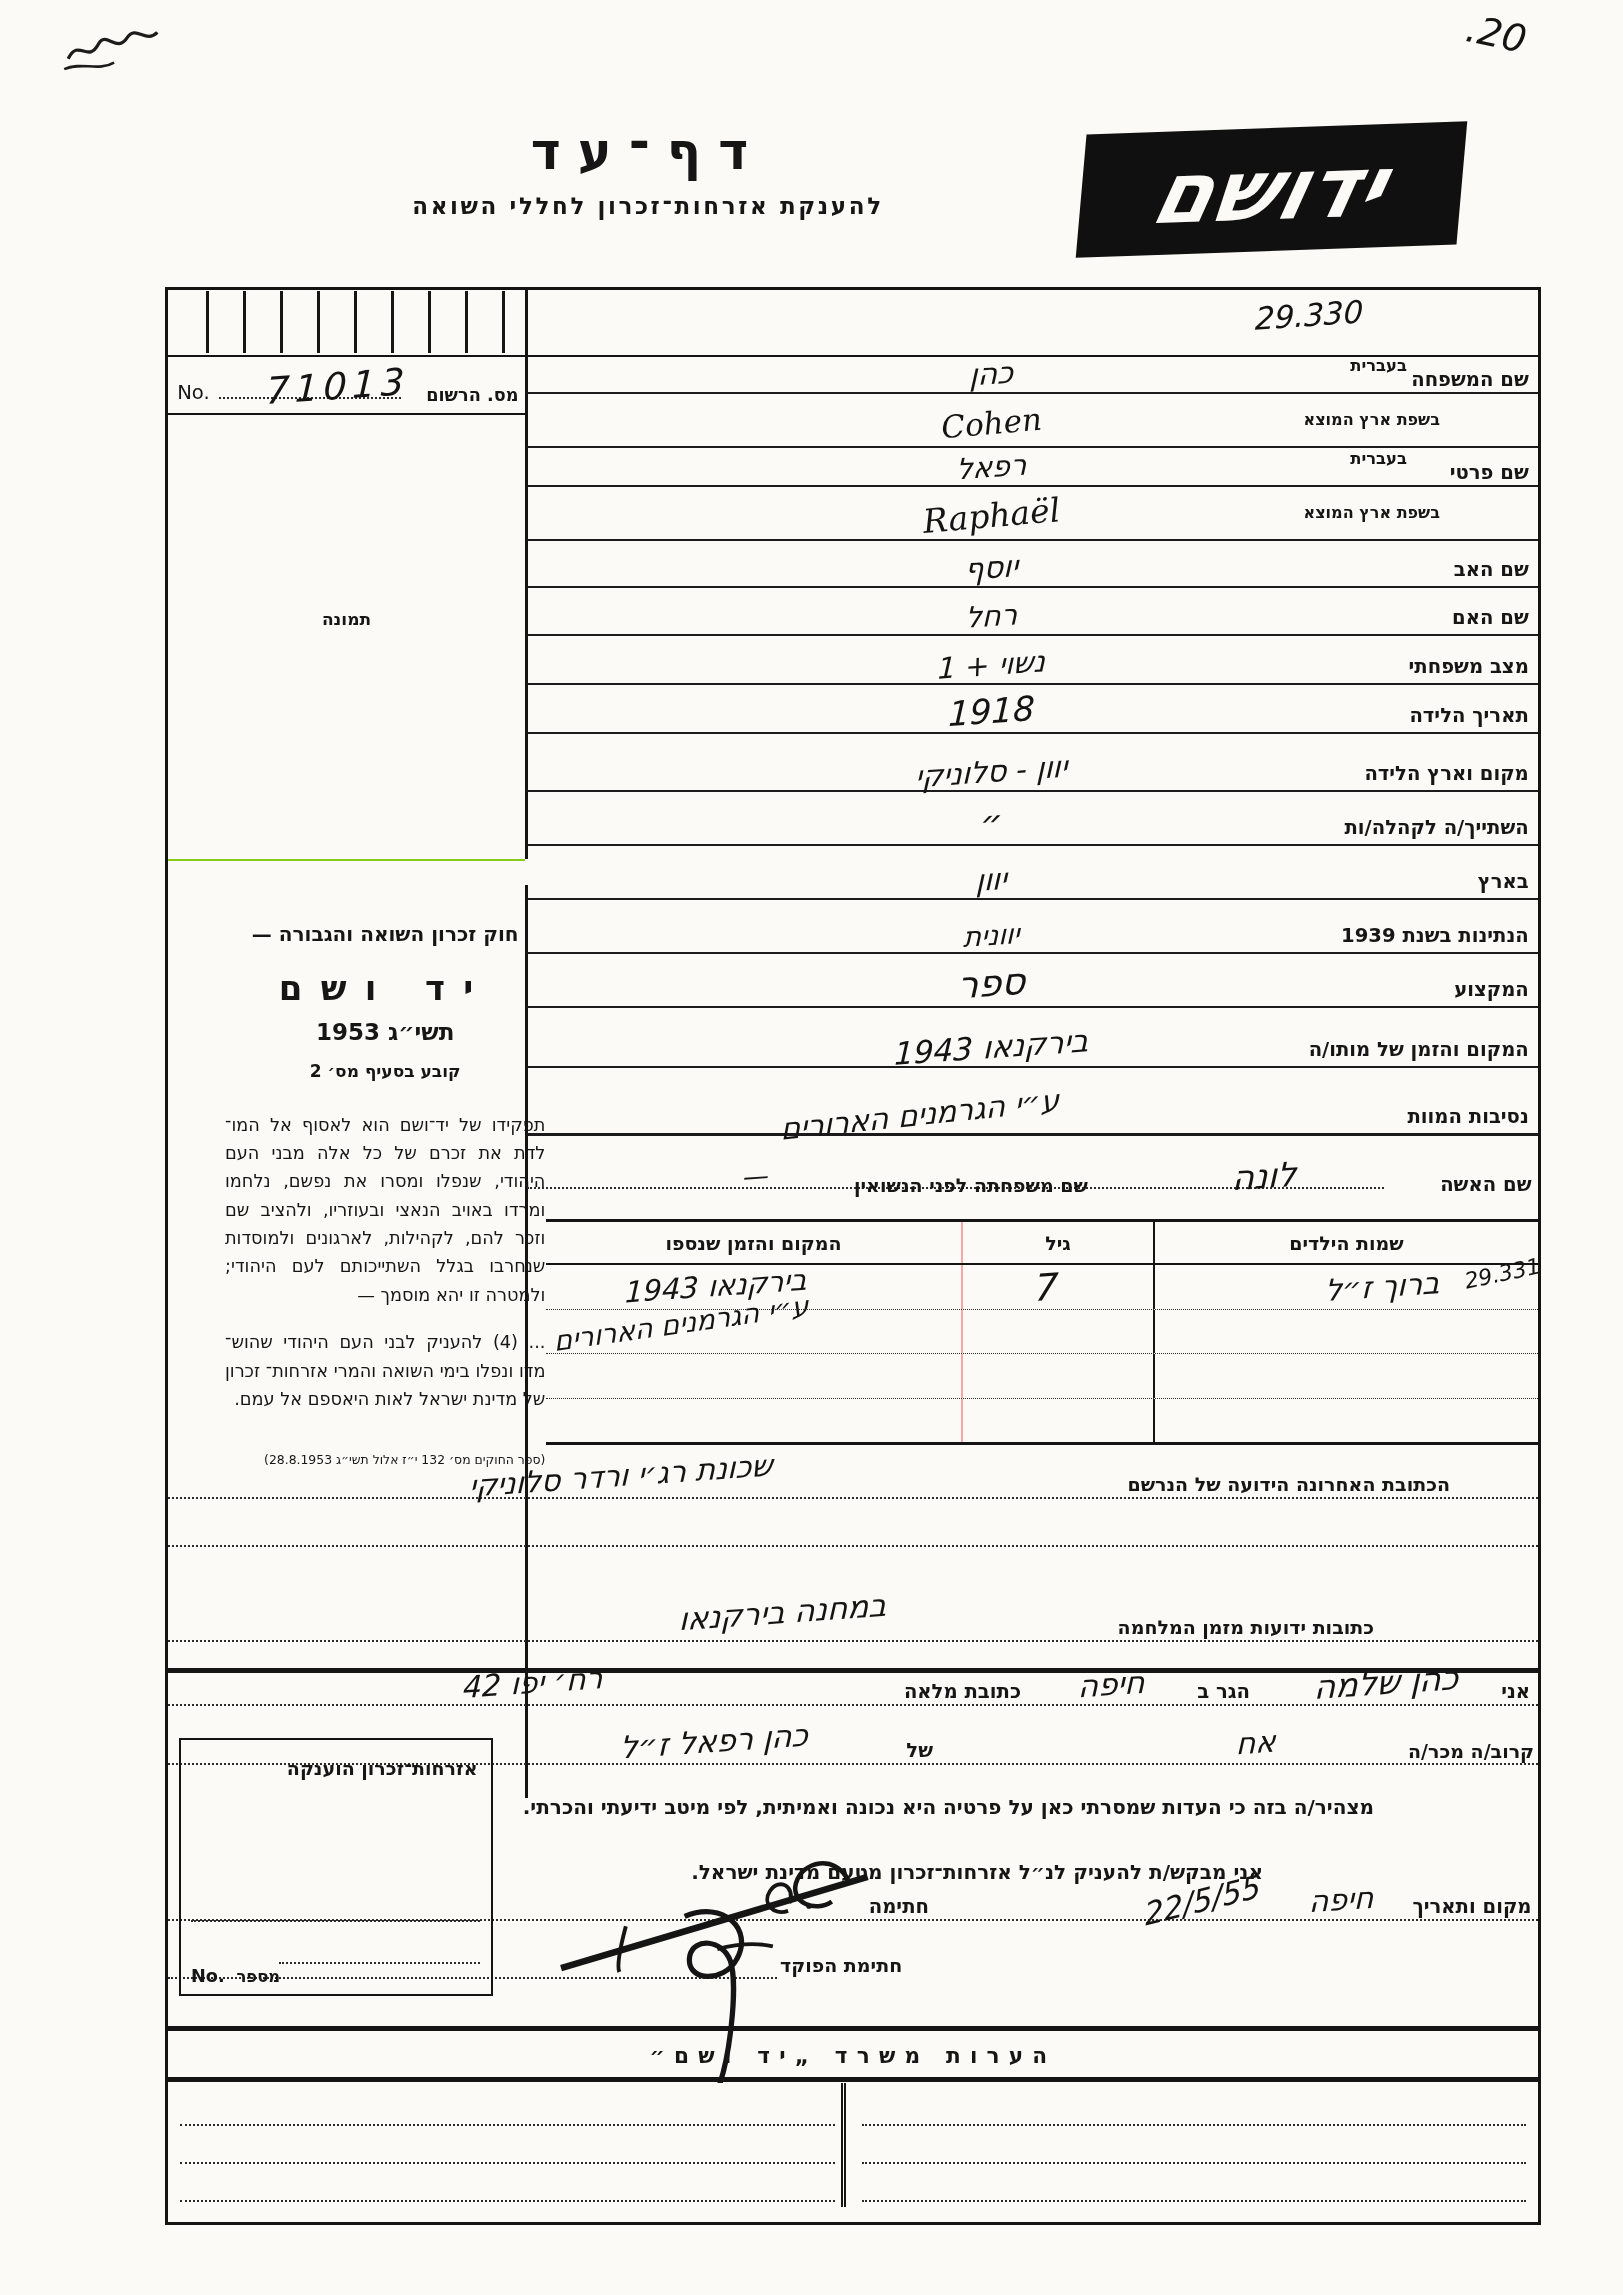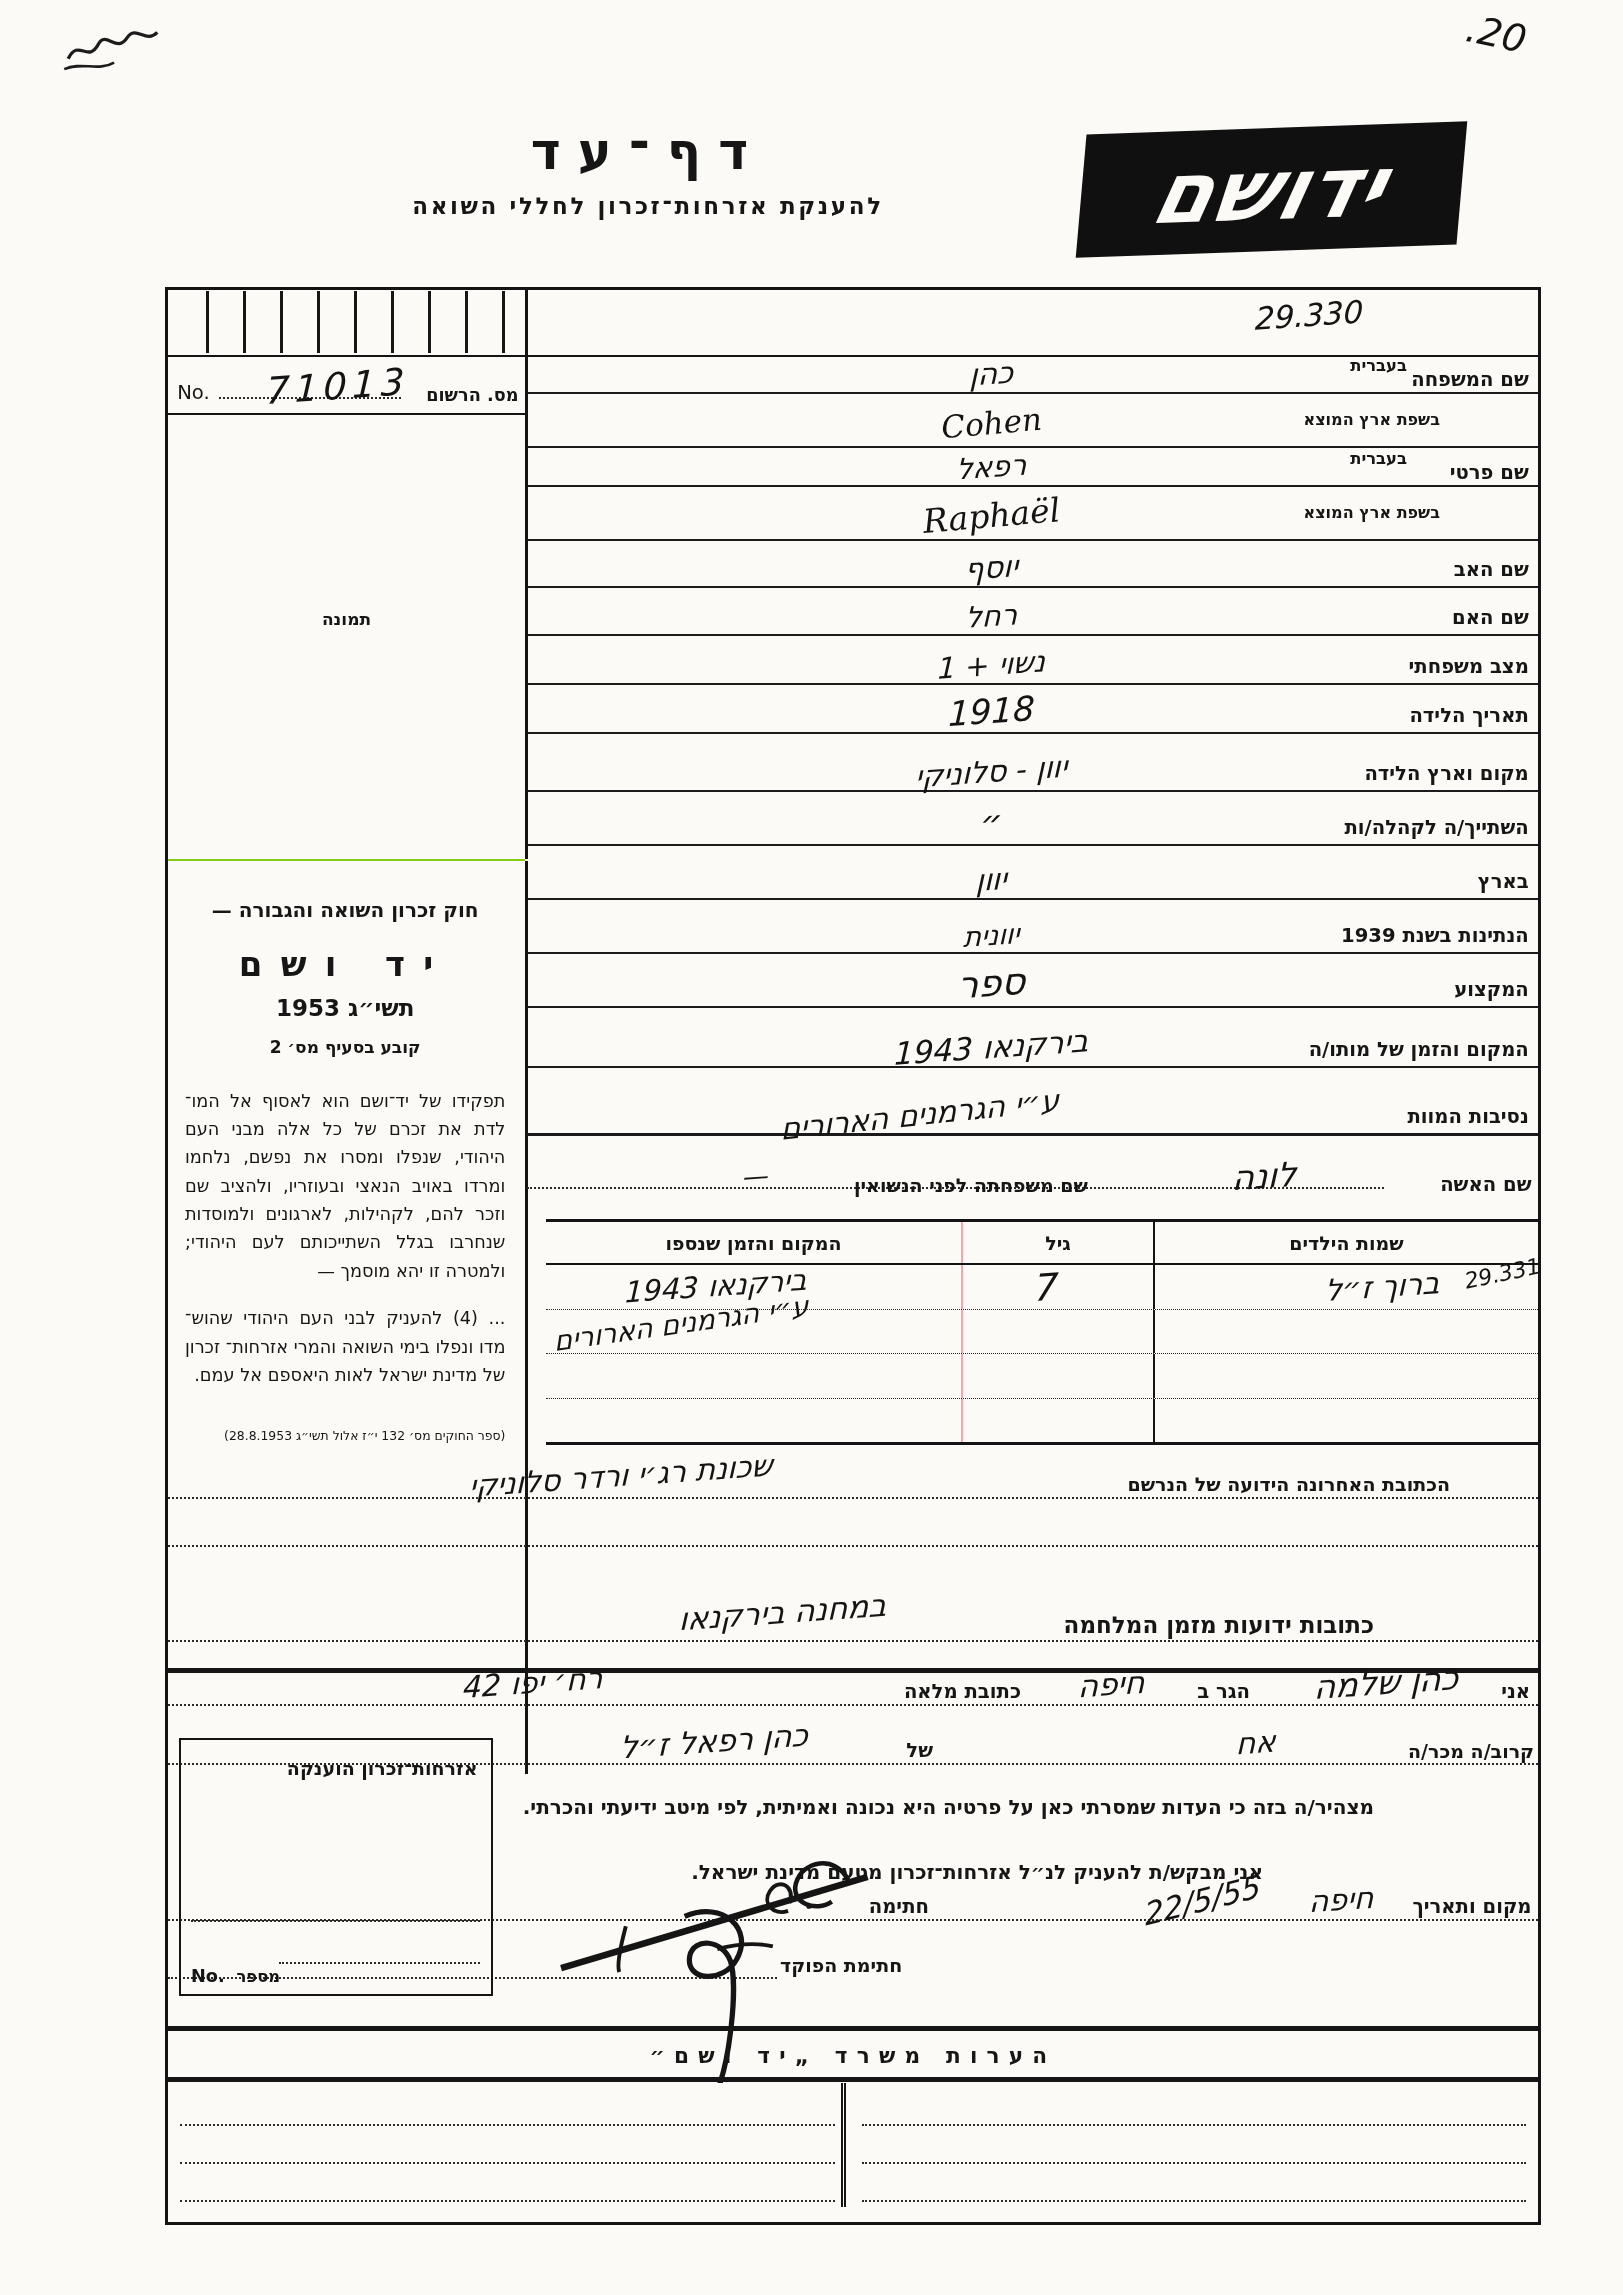--- a/index.html
+++ b/index.html
@@ -87,21 +87,21 @@
       <span class="abs lbl" style="right:6.5px;bottom:7.9px;font-size:17.7px;">מס. הרשום</span>
       <span class="abs dotline" style="left:51px;right:124px;bottom:14.4px;height:1.3px;"></span>
       <span class="abs hand" style="left:98px;bottom:5.2px;font-size:37px;letter-spacing:5.2px;">71013</span>
     </div>
 
     <div class="abs" style="left:0;top:123px;width:357px;height:446px;border-bottom:2px solid #84cc16;">
       <div class="vline" style="left:357px;top:0;width:2.6px;height:446px;"></div>
       <span class="abs" style="left:0;right:0;top:196px;text-align:center;font-weight:700;font-size:17px;">תמונה</span>
     </div>
 
-    <div class="abs" style="left:0;top:571px;width:357px;height:628px;">
+    <div class="abs" style="left:0;top:595px;width:357px;height:628px;padding-left:40px;">
       <div class="vline" style="left:357px;top:0;width:2.6px;height:913px;"></div>
       <div style="padding:37px 19.6px 0 17px;text-align:center;">
         <div class="lbl" style="font-size:20px;">חוק זכרון השואה והגבורה —</div>
         <div style="margin-top:22px;font-weight:700;font-size:34px;letter-spacing:18.3px;">יד ושם</div>
         <div style="margin-top:11px;font-weight:700;font-size:23px;">תשי״ג 1953</div>
         <div style="margin-top:15.7px;font-weight:700;font-size:17px;">קובע בסעיף מס׳ 2</div>
         <p style="margin-top:30px;text-align:justify;font-size:17.7px;line-height:1.6;font-weight:500;">תפקידו של יד־ושם הוא לאסוף אל המו־ לדת את זכרם של כל אלה מבני העם היהודי, שנפלו ומסרו את נפשם, נלחמו ומרדו באויב הנאצי ובעוזריו, ולהציב שם וזכר להם, לקהילות, לארגונים ולמוסדות שנחרבו בגלל השתייכותם לעם היהודי; ולמטרה זו יהא מוסמך —</p>
         <p style="margin-top:19.6px;text-align:justify;font-size:17.7px;line-height:1.6;font-weight:500;">... (4) להעניק לבני העם היהודי שהוש־ מדו ונפלו בימי השואה והמרי אזרחות־ זכרון של מדינת ישראל לאות היאספם אל עמם.</p>
         <p style="margin-top:39px;text-align:right;font-size:12.4px;">(ספר החוקים מס׳ 132 י״ז אלול תשי״ג 28.8.1953)</p>
       </div>
@@ -219,21 +219,21 @@
 
     <div class="abs" style="left:0;top:1153px;width:1370px;height:56px;">
       <span class="abs dotline" style="left:0;right:0;bottom:0;height:1.3px;"></span>
       <span class="abs lbl" style="right:88px;bottom:3.9px;font-size:19px;">הכתובת האחרונה הידועה של הנרשם</span>
       <span class="abs hand" style="left:301px;bottom:6.5px;font-size:30px;">שכונת רג׳י ורדר סלוניקי</span>
     </div>
     <div class="abs dotline" style="left:0;top:1254px;width:1370px;height:1.3px;"></div>
 
     <div class="abs" style="left:0;top:1257px;width:1370px;height:95px;">
       <span class="abs dotline" style="left:0;right:0;bottom:0;height:1.3px;"></span>
-      <span class="abs lbl" style="right:164px;bottom:3.9px;font-size:23px;">כתובות ידועות מזמן המלחמה</span>
+      <span class="abs lbl" style="right:164px;bottom:3.9px;font-size:19px;">כתובות ידועות מזמן המלחמה</span>
       <span class="abs hand" style="left:511px;bottom:11.8px;font-size:31px;">במחנה בירקנאו</span>
     </div>
 
     <div class="abs thickbar" style="left:0;top:1378px;width:1370px;height:5.2px;"></div>
 
     <div class="abs" style="left:0;top:1383px;width:1370px;height:33px;">
       <span class="abs dotline" style="left:0;right:0;bottom:0;height:1.3px;"></span>
       <span class="abs lbl" style="right:7.9px;bottom:2.6px;">אני</span>
       <span class="abs hand" style="right:79px;bottom:3.9px;font-size:33px;">כהן שלמה</span>
       <span class="abs lbl" style="right:288px;bottom:2.6px;margin-top:48px;">הגר ב</span>

